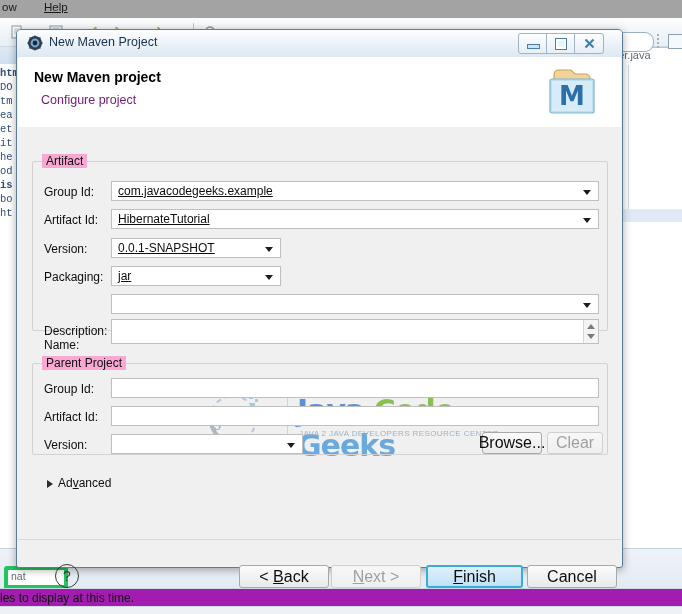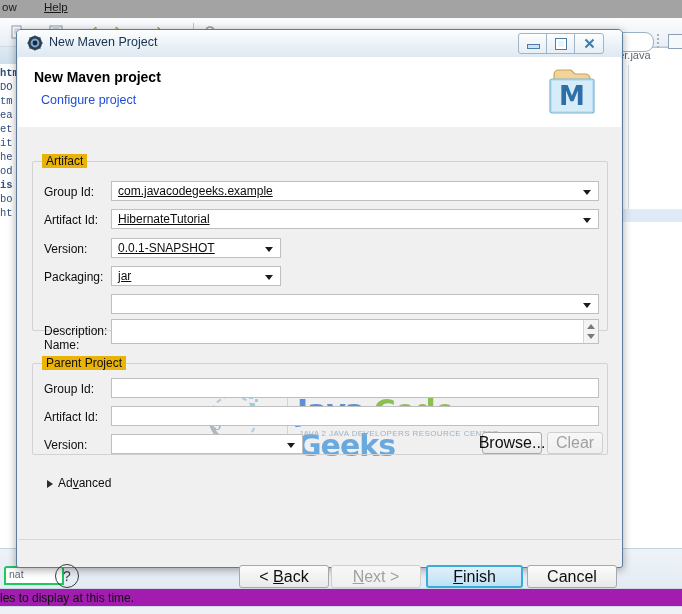--- a/index.html
+++ b/index.html
@@ -49,21 +49,21 @@
   .code-col div{white-space:nowrap;overflow:hidden;}
   .code-col div.bold{font-weight:bold;}
   .ide-right-pane{position:absolute;left:628px;top:64px;width:54px;height:150px;
      background:#fff;border-left:1px solid #cdd9e4;}
   .ide-right-hl{position:absolute;left:628px;top:210px;width:54px;height:12px;background:#dfeaf6;}
   .ide-hl-row{position:absolute;left:310px;top:209px;width:372px;height:13px;background:#e4eefa;}
 
   .ide-bottompane{position:absolute;left:0;top:548px;width:682px;height:44px;
      background:linear-gradient(#eef3f8,#e2eaf2);border-top:1px solid #c4d2de;}
   .ide-bottom-tab{position:absolute;left:4px;top:566px;width:56px;height:15px;
-     background:#fff;border:2px solid #22c55e;border-radius:3px 3px 0 0;}
+     background:#fff;border:4px solid #22c55e;border-radius:3px 3px 0 0;}
   .ide-bottom-tab span{position:absolute;left:3px;top:0px;font-size:10.5px;color:#5c6a77;}
   .ide-bottom-msg{position:absolute;left:0;top:588px;width:682px;height:20px;background:#a21caf;
      border-top:1px solid #cdd9e4;}
   .ide-bottom-msg span{position:absolute;left:0px;top:2px;font-size:12px;color:#101010;}
   .ide-statusbar{position:absolute;left:0;top:606px;width:682px;height:8px;
      background:#eef2f6;border-top:1px solid #d4dde6;}
 
   
   #dialog{position:absolute;left:16px;top:29px;width:605px;height:537px;
      background:#f0f0f0;border:1px solid #5b7c9d;border-radius:5px 5px 3px 3px;
@@ -82,27 +82,27 @@
   .wb-glyph{position:absolute;left:0;top:0;width:100%;height:100%;
      display:flex;align-items:center;justify-content:center;
      font-size:11px;color:#3c6a92;}
   .glyph-min{width:11px;height:3px;border:1px solid #4c7da6;background:#cfe2f0;margin-top:6px;}
   .glyph-max{width:10px;height:10px;border:1px solid #4c7da6;background:#eaf4fb;
      box-shadow:inset 0 0 0 2px #fff;}
 
   .dlg-header{position:absolute;left:1px;top:27px;width:603px;height:70px;
      background:#ffffff;border-bottom:1px solid #c9c9c9;}
   .dlg-head-title{position:absolute;left:16px;top:12px;font-size:14px;font-weight:bold;color:#000;}
-  .dlg-head-sub{position:absolute;left:23px;top:36px;font-size:12.5px;color:#1d4ed8;}
+  .dlg-head-sub{position:absolute;left:23px;top:36px;font-size:12.5px;color:#701a75;}
   .maven-icon{position:absolute;left:524px;top:8px;width:60px;height:54px;}
 
   .dlg-body{position:absolute;left:1px;top:97px;width:603px;height:412px;background:#f0f0f0;overflow:hidden;}
 
   .group-box{position:absolute;border:1px solid #d2d2d2;border-radius:2px;background:transparent;}
-  .group-legend{position:absolute;background:#eab308;padding:0 4px;font-size:12px;color:#101010;}
+  .group-legend{position:absolute;background:#f9a8d4;padding:0 4px;font-size:12px;color:#101010;}
 
   .fld-label{position:absolute;font-size:12px;color:#0d0d0d;}
 
   .combo{position:absolute;height:20px;background:#fff;border:1px solid #bfbfbf;box-sizing:border-box;}
   .combo .val{position:absolute;left:6px;top:2px;font-size:12px;color:#0d0d0d;white-space:nowrap;text-decoration:underline;}
   .combo .arrow{position:absolute;right:7px;top:8px;width:0;height:0;
      border-left:4px solid transparent;border-right:4px solid transparent;border-top:5px solid #1c1c1c;}
   .txt{position:absolute;height:20px;background:#fff;border:1px solid #bfbfbf;box-sizing:border-box;}
   .txt .val{position:absolute;left:6px;top:2px;font-size:12px;color:#0d0d0d;white-space:nowrap;}
 

